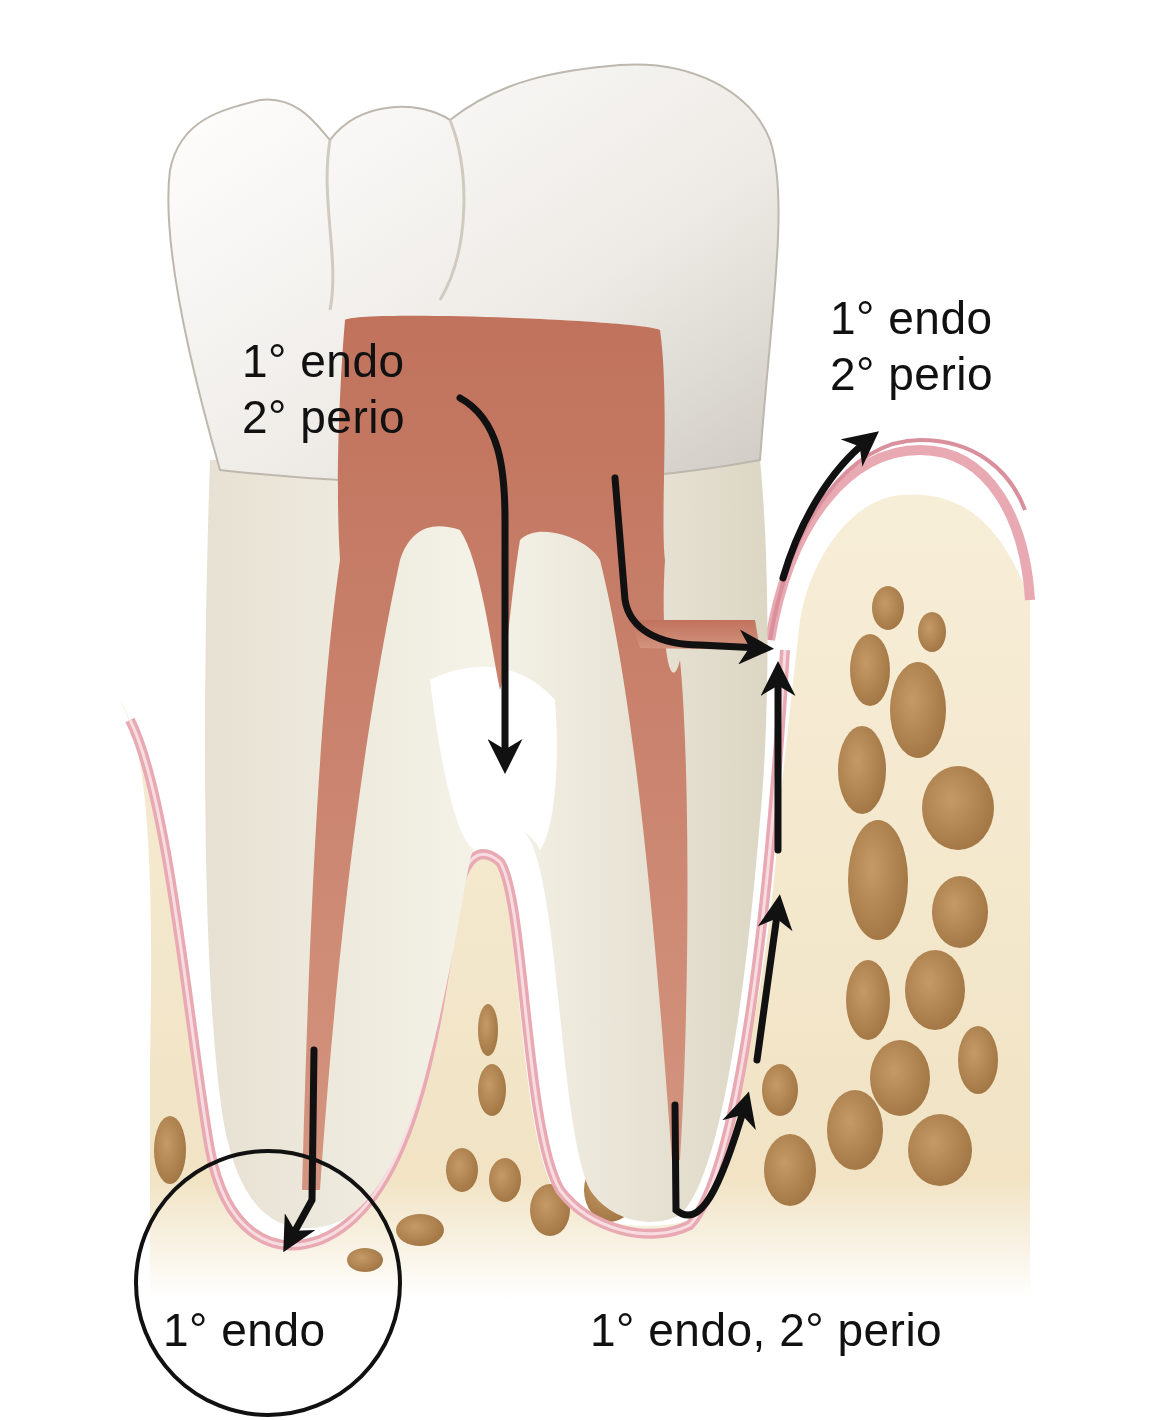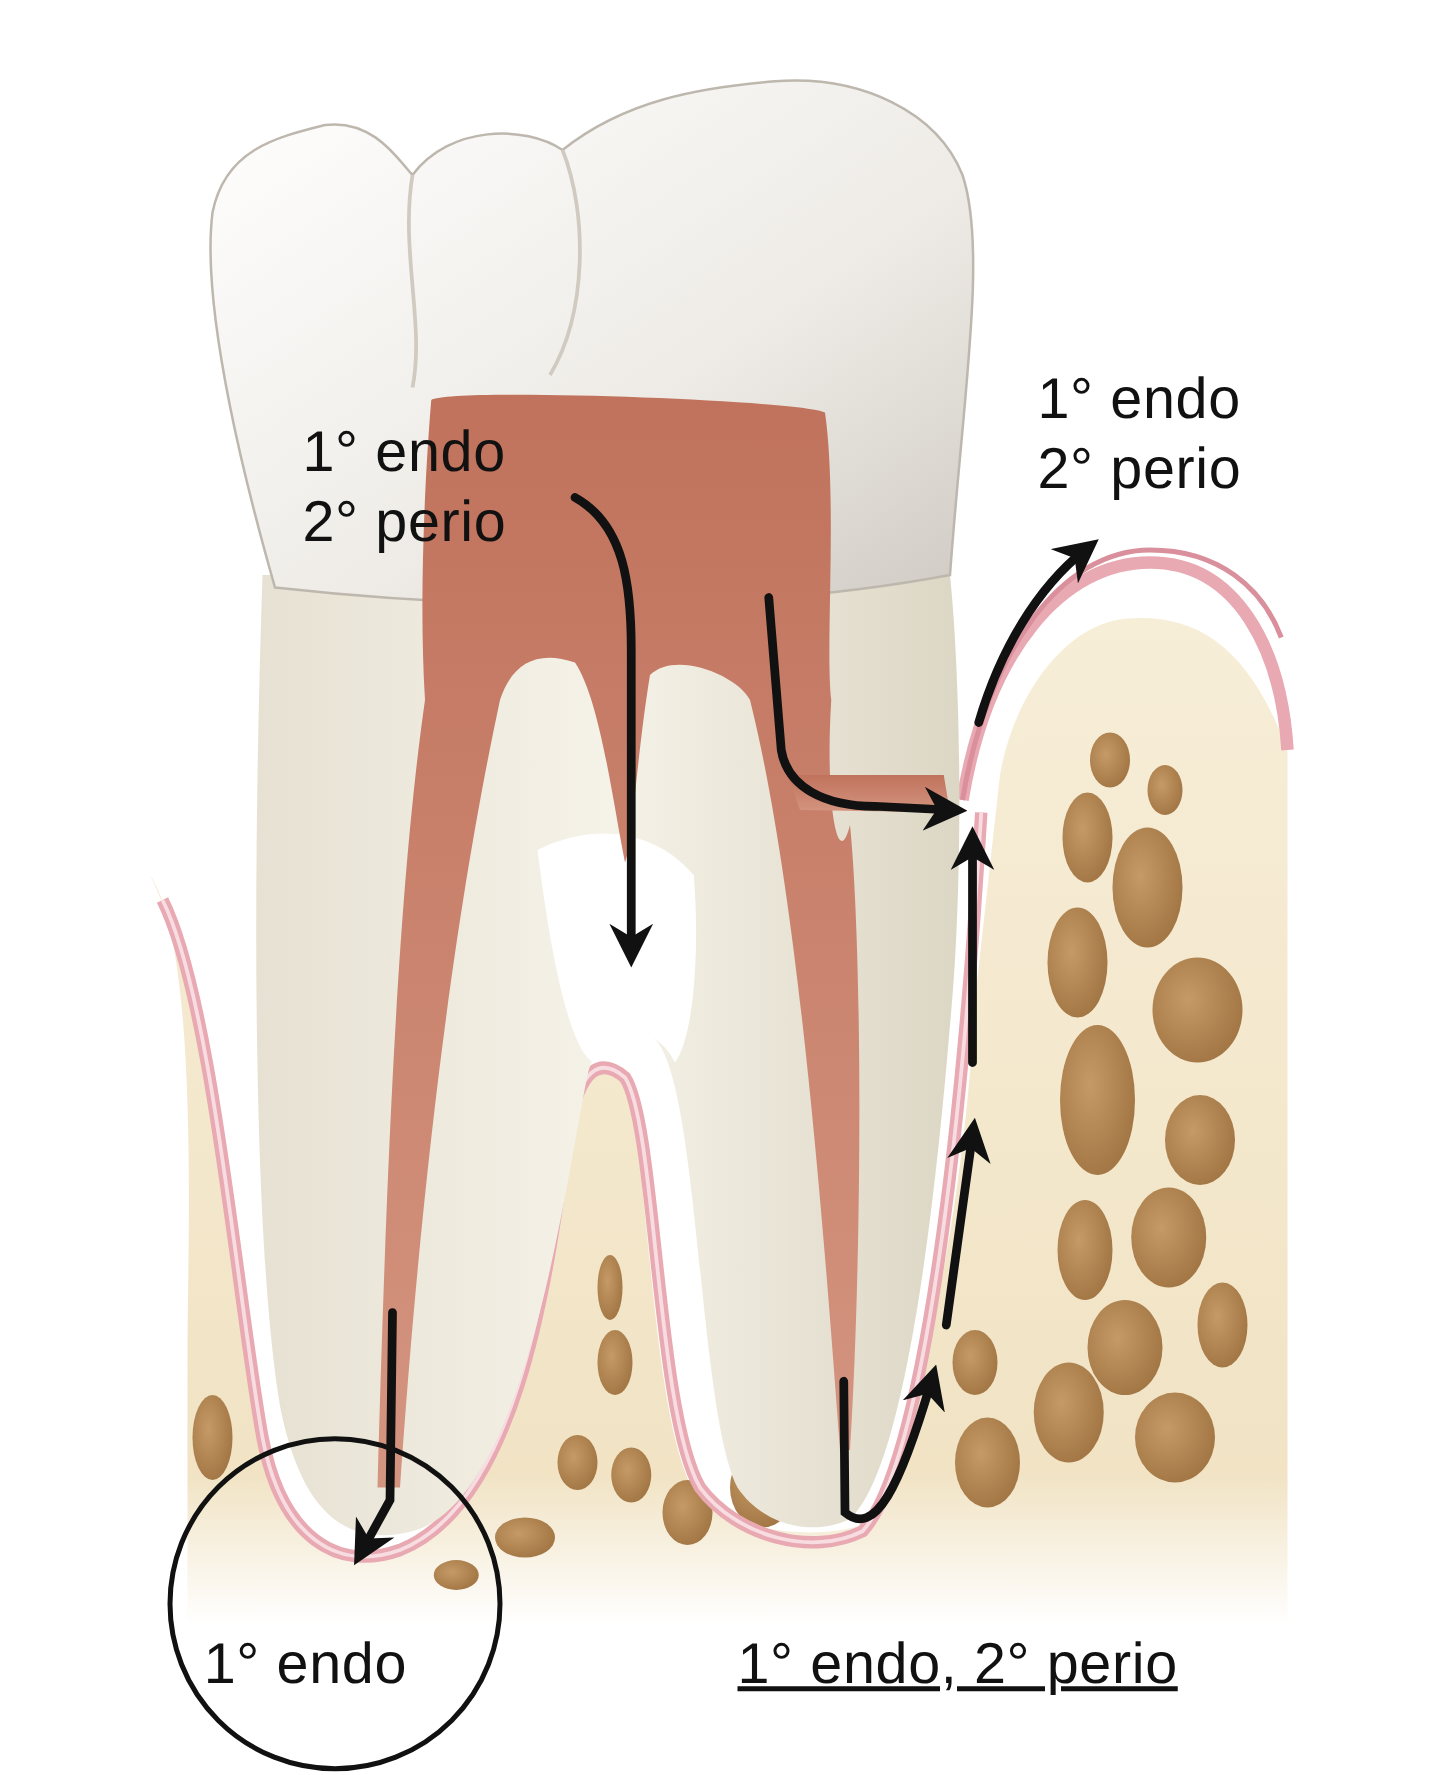--- a/index.html
+++ b/index.html
@@ -1,21 +1,21 @@
 <!DOCTYPE html>
 <html><head>
 <meta charset="utf-8">
 <style>
   html,body{margin:0;padding:0;background:#ffffff;}
   body{width:1161px;height:1420px;position:relative;overflow:hidden;font-family:"Liberation Sans",sans-serif;}
   svg#diagram{position:absolute;left:0;top:0;width:1161px;height:1420px;}
   .lbl{position:absolute;color:#111;font-family:"Liberation Sans",sans-serif;font-size:46px;line-height:56px;white-space:nowrap;letter-spacing:0.5px;}
   #lbl-crown{left:242px;top:333px;}
   #lbl-right{left:830px;top:290px;}
-  #lbl-bottom-right{left:590px;top:1302px;text-decoration:underline;}
+  #lbl-bottom-right{left:590px;top:1302px;}
   #lbl-circle{left:163px;top:1302px;}
 </style>
 </head>
 <body>
 
 <svg id="diagram" viewBox="0 0 1161 1420" xmlns="http://www.w3.org/2000/svg">
   <defs>
     <linearGradient id="gEnamel" x1="0" y1="0" x2="1" y2="1">
       <stop offset="0" stop-color="#ffffff"></stop>
       <stop offset="0.6" stop-color="#eeebe6"></stop>

